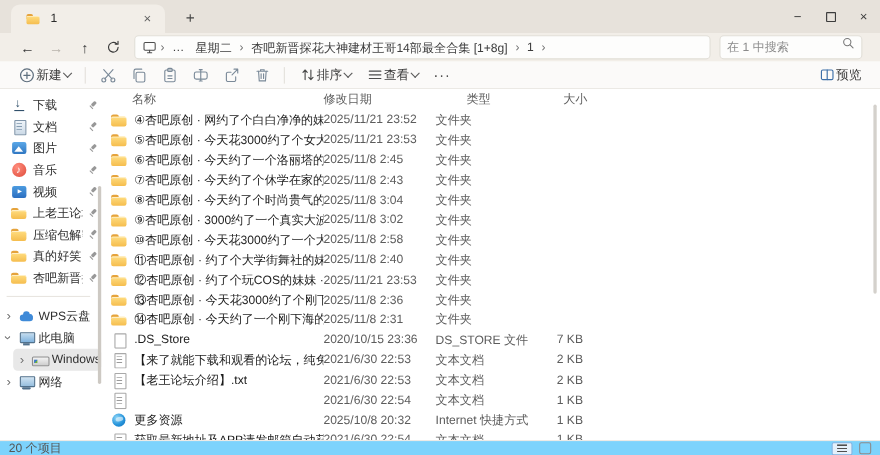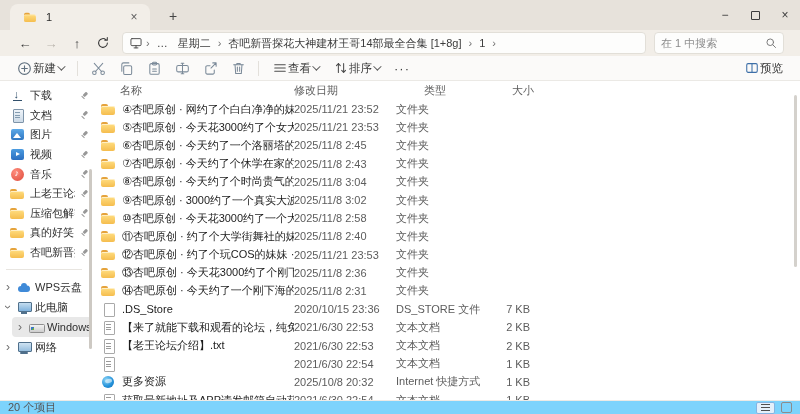--- a/index.html
+++ b/index.html
@@ -19,21 +19,21 @@
   .restore::after { content:''; position:absolute; right:0; top:0; width:7px; height:7px; border:1px solid #3c3c3c; border-radius:1.5px; }
   .restore::before { content:''; position:absolute; left:0; bottom:0; width:7px; height:7px; border:1px solid #3c3c3c; border-radius:1px; background:#e7e2db; z-index:1; }
 
   
   .navbar { position:absolute; left:0; top:30px; width:800px; height:26px; background:#f2eee8; display:flex; align-items:center; padding:0 12px; }
   .nbtn { width:26px; height:22px; display:flex; align-items:center; justify-content:center; font-size:13px; color:#3a3a3a; border-radius:4px; flex:none; }
   .nbtn.disabled { color:#b9b4ac; }
   .addressbar { height:22px; flex:none; width:524px; margin-left:6px; background:#fdfdfc; border:1px solid #e2dfd8; border-radius:4px; display:flex; align-items:center; padding:0 6px; gap:2px; overflow:hidden; white-space:nowrap; }
   .crumb { color:#3b3b3b; font-size:11px; padding:1px 4px; border-radius:3px; }
   .csep { color:#6f6f6f; font-size:11px; padding:0 1px; }
-  .searchbox { height:22px; flex:none; width:130px; margin-left:8px; background:#fdfdfc; border:1px solid #e2dfd8; border-radius:4px; display:flex; align-items:center; padding:0 6px; }
+  .searchbox { height:22px; flex:none; width:130px; margin-left:8px; background:#fdfdfc; border:1px solid #e2dfd8; border-radius:4px; display:flex; padding:0 6px; }
   .searchbox input { flex:1; border:none; outline:none; background:transparent; font-size:11px; color:#4a4a4a; width:90px; font-family:inherit; }
   .searchbox input::placeholder { color:#8b8b8b; }
 
   
   .toolbar { position:absolute; left:0; top:56px; width:800px; height:25px; background:#fbfaf9; border-bottom:1px solid #ebe9e5; display:flex; align-items:center; padding:0 10px; gap:2px; }
   .tbtn { display:flex; align-items:center; gap:1px; padding:3px 7px; border-radius:4px; color:#3b3b3b; font-size:11.5px; flex:none; }
   .tico { width:26px; height:20px; display:flex; align-items:center; justify-content:center; border-radius:4px; flex:none; }
   .tdiv { width:1px; height:15px; background:#e3e0db; margin:0 5px; flex:none; }
   .chev { width:6px; height:6px; border-right:1.1px solid #5a5a5a; border-bottom:1.1px solid #5a5a5a; transform:rotate(45deg) translateY(-2px); flex:none; }
   .more { font-size:13px; letter-spacing:1px; color:#3b3b3b; padding:0 6px; }
@@ -204,31 +204,31 @@
   <div class="tico">
     <svg class="li" width="15" height="15" viewBox="0 0 16 16" fill="none" stroke="#7b8a99" stroke-width="1.1" stroke-linecap="round">
       <path d="M2.8 4h10.4M6.3 4V2.6h3.4V4"></path>
         <path d="M4.3 4l.7 9.4h6l.7-9.4"></path>
         <path d="M6.8 6.5v4.5M9.2 6.5v4.5"></path>
     </svg>
   </div>
   <div class="tdiv"></div>
   <div class="tbtn">
     <svg class="li" width="14" height="14" viewBox="0 0 16 16" fill="none" stroke="#4c4c4c" stroke-width="1.2" stroke-linecap="round">
-      <path d="M2 4.2h12M2 8h12M2 11.8h12"></path>
-    </svg>
-    <span>查看</span>
+      <path d="M5 13V3M5 3L2.8 5.4M5 3l2.2 2.4"></path>
+        <path d="M11 3v10M11 13l-2.2-2.4M11 13l2.2-2.4"></path>
+    </svg>
+    <span>排序</span>
     <span class="chev"></span>
   </div>
   <div class="tbtn">
     <svg class="li" width="14" height="14" viewBox="0 0 16 16" fill="none" stroke="#4c4c4c" stroke-width="1.2" stroke-linecap="round">
-      <path d="M5 13V3M5 3L2.8 5.4M5 3l2.2 2.4"></path>
-        <path d="M11 3v10M11 13l-2.2-2.4M11 13l2.2-2.4"></path>
-    </svg>
-    <span>排序</span>
+      <path d="M2 4.2h12M2 8h12M2 11.8h12"></path>
+    </svg>
+    <span>查看</span>
     <span class="chev"></span>
   </div>
   <div class="more">···</div>
   <div class="spacer"></div>
   <div class="tbtn">
     <svg class="li" width="14" height="14" viewBox="0 0 16 16" fill="none" stroke="#3d6fa8" stroke-width="1.2" stroke-linecap="round">
       <rect x="2" y="3" width="12" height="10" rx="1.5"></rect>
         <path d="M8 3v10"></path>
     </svg>
     <span>预览</span>
@@ -253,28 +253,28 @@
         </div>
 
         <div class="sitem">
           <span class="ic ic-pictures"></span>
           <span class="lbl">图片</span>
           <span class="pin"></span>
         </div>
 
 
         <div class="sitem">
+          <span class="ic ic-music"></span>
+          <span class="lbl">音乐</span>
+          <span class="pin"></span>
+        </div>
+
+        <div class="sitem">
           <span class="ic ic-videos"></span>
           <span class="lbl">视频</span>
-          <span class="pin"></span>
-        </div>
-
-        <div class="sitem">
-          <span class="ic ic-music"></span>
-          <span class="lbl">音乐</span>
           <span class="pin"></span>
         </div>
 
         <div class="sitem">
           <span class="ic ic-folder"></span>
           <span class="lbl">上老王论坛当</span>
           <span class="pin"></span>
         </div>
 
         <div class="sitem">

